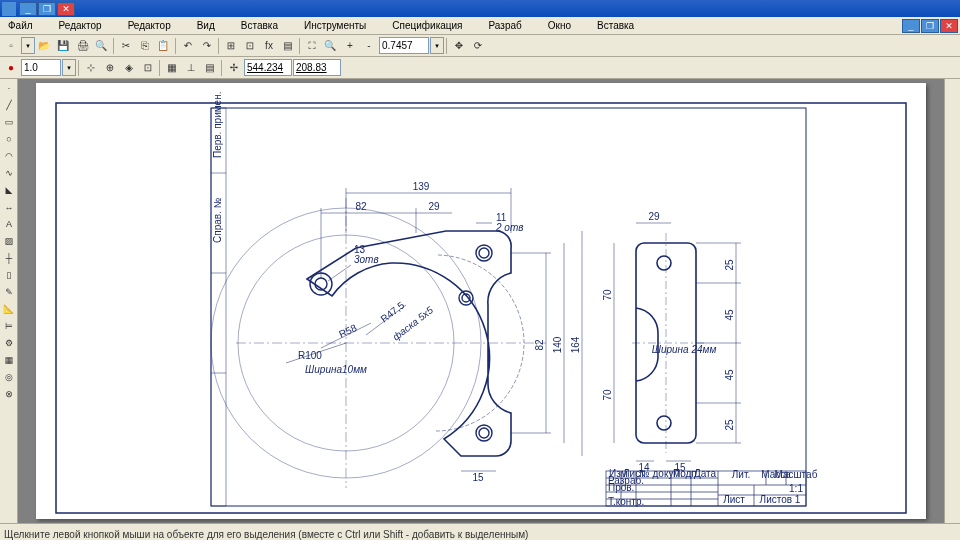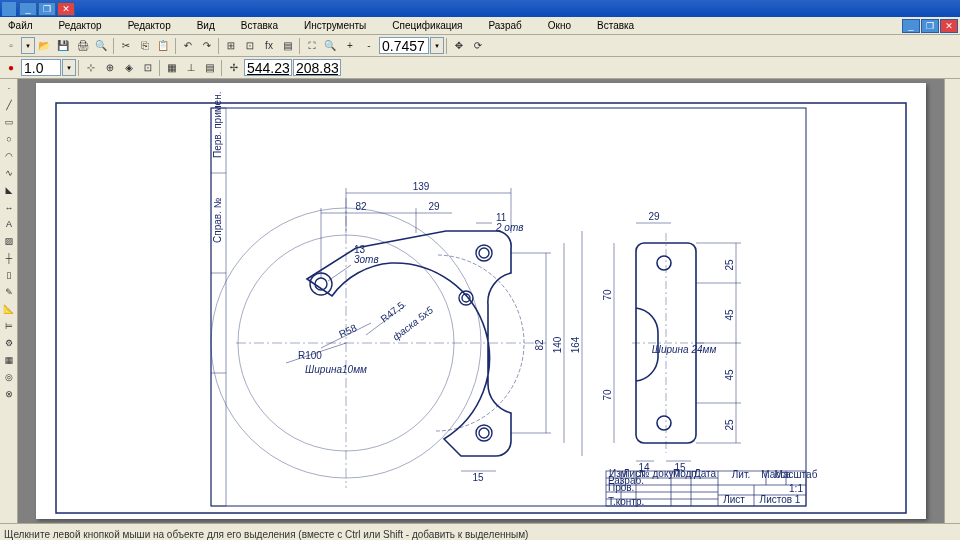--- a/index.html
+++ b/index.html
@@ -8,21 +8,21 @@
 .title-bar .icon{width:14px;height:14px;background:#4a90d9;margin-right:3px}
 .title-bar .title{flex:1}
 .win-btns{display:flex;gap:1px}
 .win-btn{width:18px;height:14px;background:#4a90d9;color:#fff;text-align:center;line-height:12px;font-size:9px;border:1px solid #2a5ca0}
 .win-btn.close{background:#e04343}
 .menu-bar{height:18px;background:#ece9d8;display:flex;align-items:center;padding:0 2px;gap:14px;font-size:10px;border-bottom:1px solid #aca899}
 .menu-bar span{padding:2px 6px;cursor:default}
 .toolbar{height:22px;background:#ece9d8;display:flex;align-items:center;padding:0 2px;gap:1px;border-bottom:1px solid #aca899}
 .tb-btn{width:18px;height:18px;border:1px solid transparent;display:flex;align-items:center;justify-content:center;font-size:10px;color:#333}
 .tb-sep{width:2px;height:16px;border-left:1px solid #aca899;margin:0 1px}
-.tb-input{height:17px;border:1px solid #7f9db9;background:#fff;padding:0 2px;font-size:14px}
+.tb-input{height:17px;border:1px solid #7f9db9;background:#fff;padding:0 2px;font-size:10px}
 .tb-dd{width:14px;height:17px;border:1px solid #7f9db9;background:#ece9d8;font-size:7px;text-align:center;line-height:15px}
 .main{display:flex;height:444px;background:#808080}
 .left-tools{width:18px;background:#ece9d8;display:flex;flex-direction:column;gap:1px;padding:1px;border-right:1px solid #aca899}
 .lt-btn{width:16px;height:16px;background:#ece9d8;border:1px solid transparent;display:flex;align-items:center;justify-content:center;font-size:9px;color:#333}
 .canvas{flex:1;background:#808080;position:relative;overflow:hidden}
 .paper{position:absolute;left:18px;top:4px;width:890px;height:436px;background:#fff;box-shadow:2px 2px 4px rgba(0,0,0,.4)}
 .drawing{position:absolute;left:0;top:0;width:100%;height:100%}
 .scrollbar-v{position:absolute;right:0;top:0;width:16px;height:100%;background:#ece9d8;border-left:1px solid #aca899}
 .status-area{height:22px;background:#ece9d8;border-top:1px solid #aca899;display:flex;align-items:center;padding:0 4px;font-size:9px;color:#333}
 svg text{font-family:Arial;fill:#1a2a6c}

